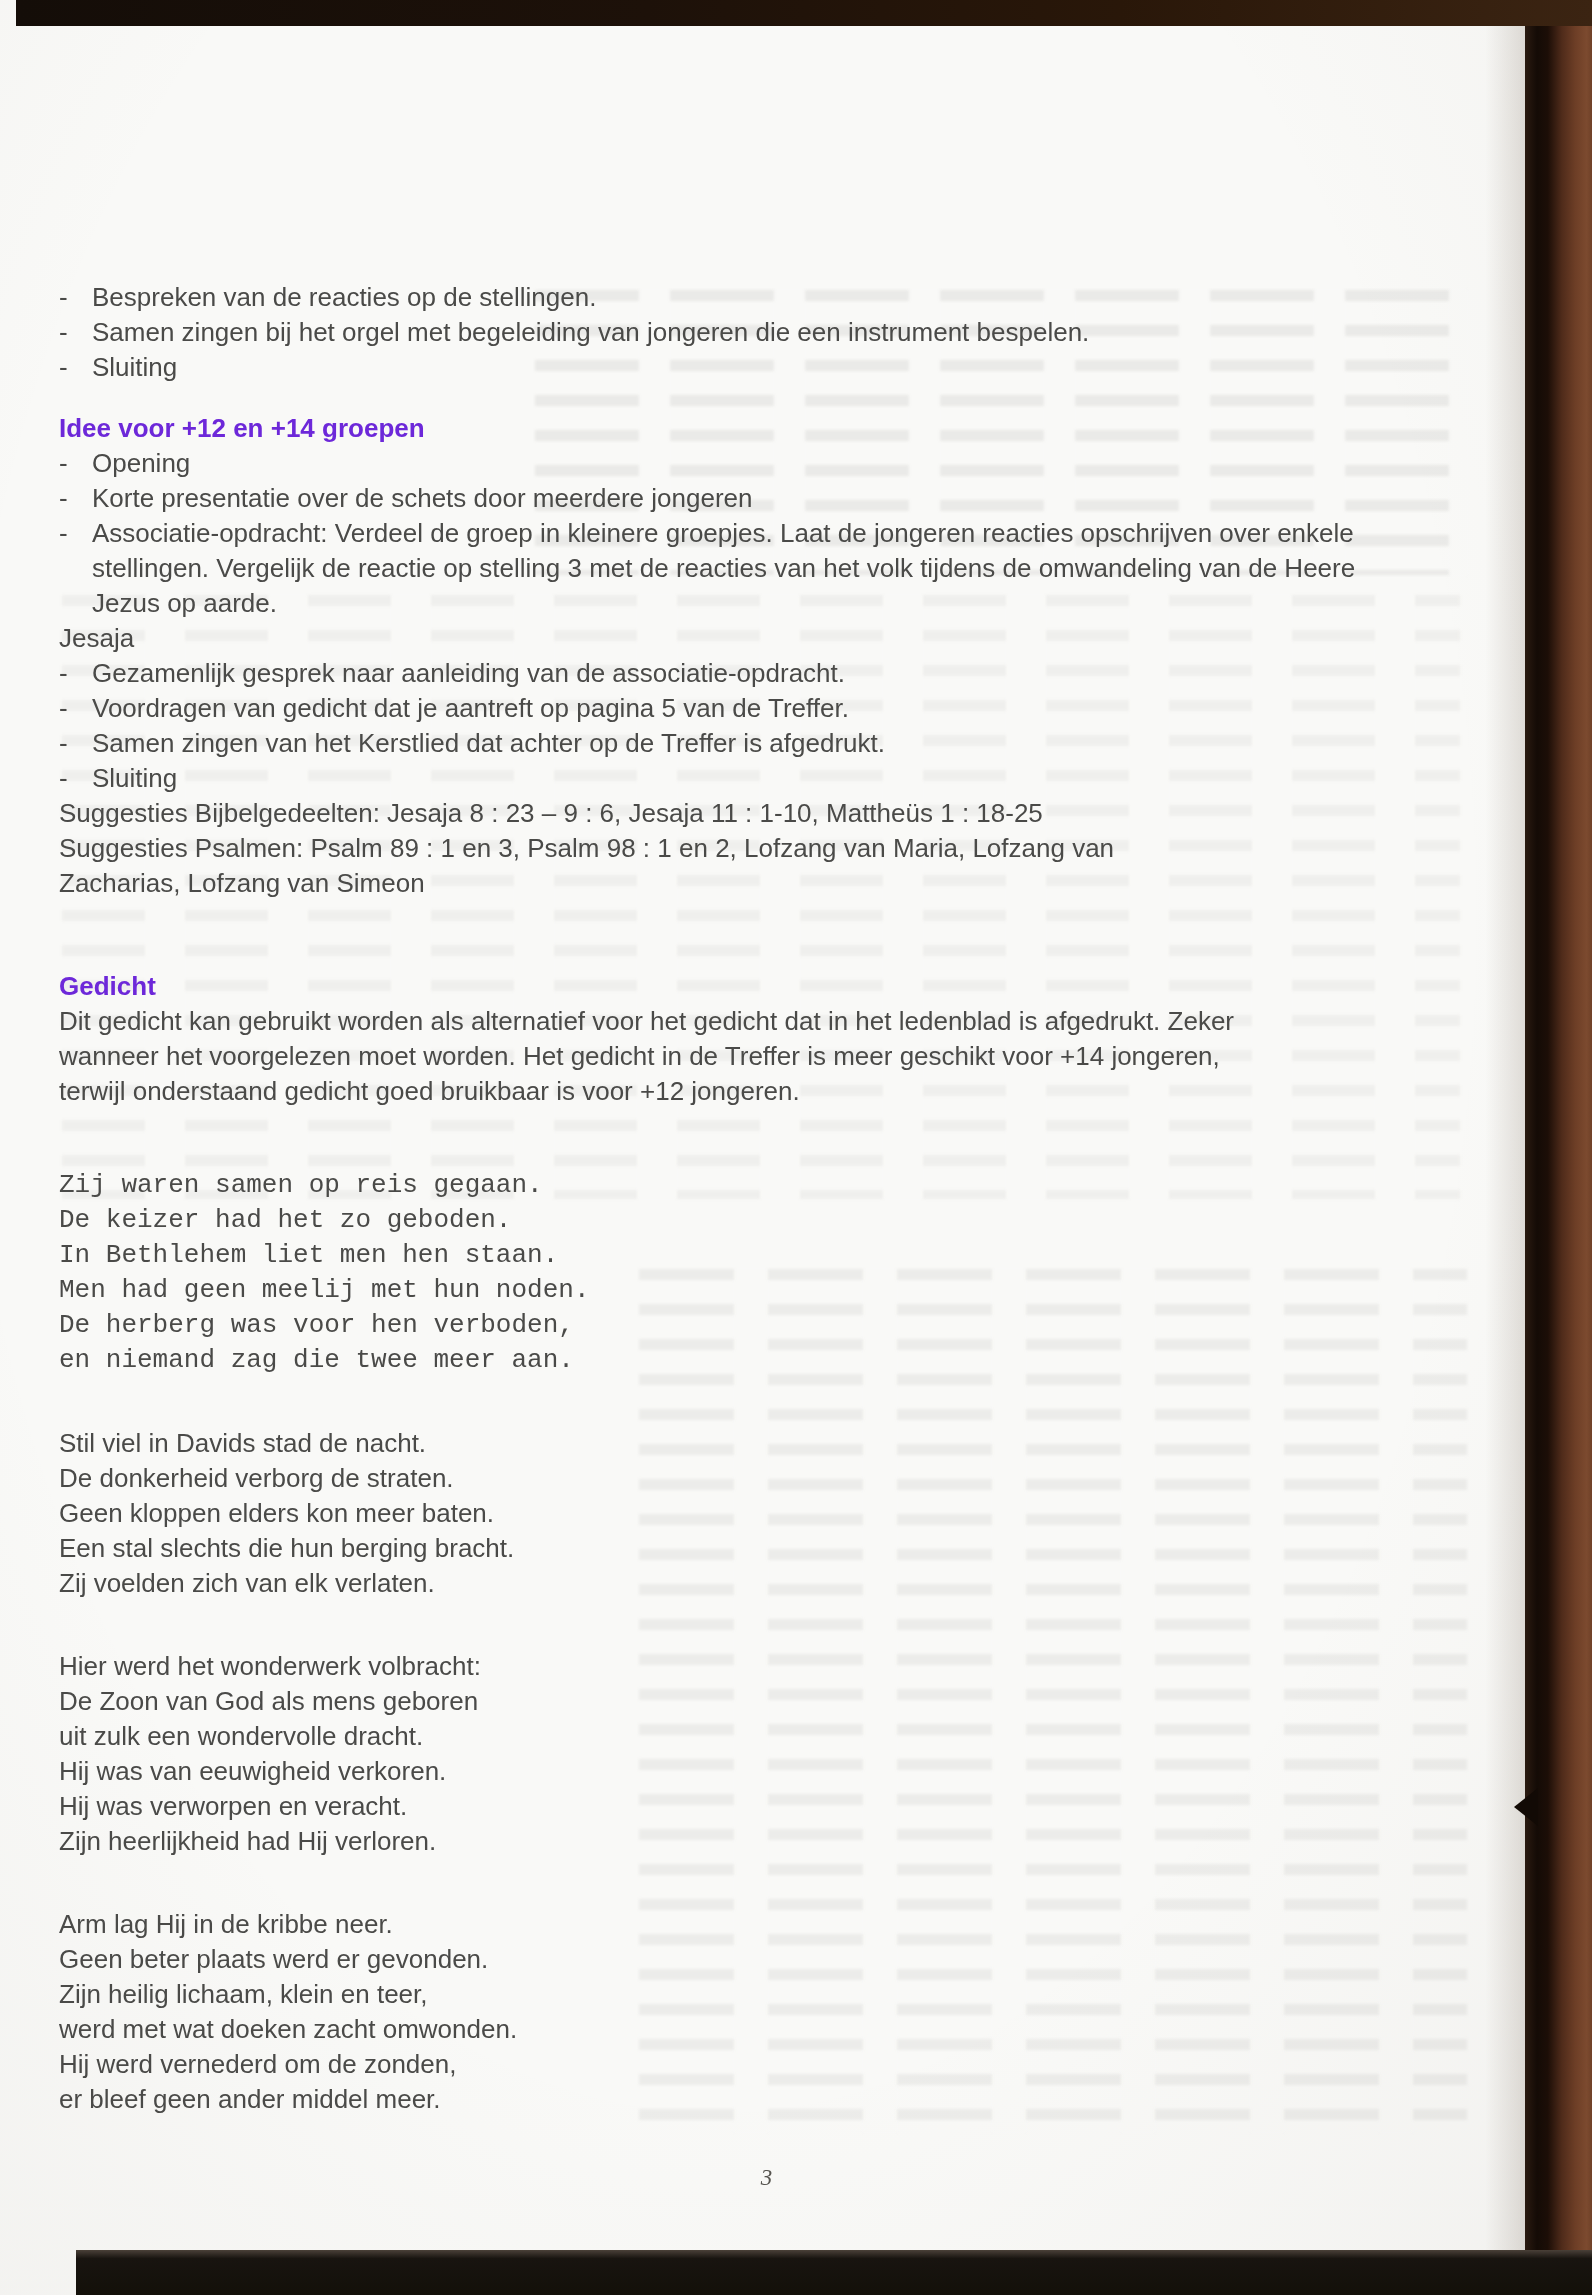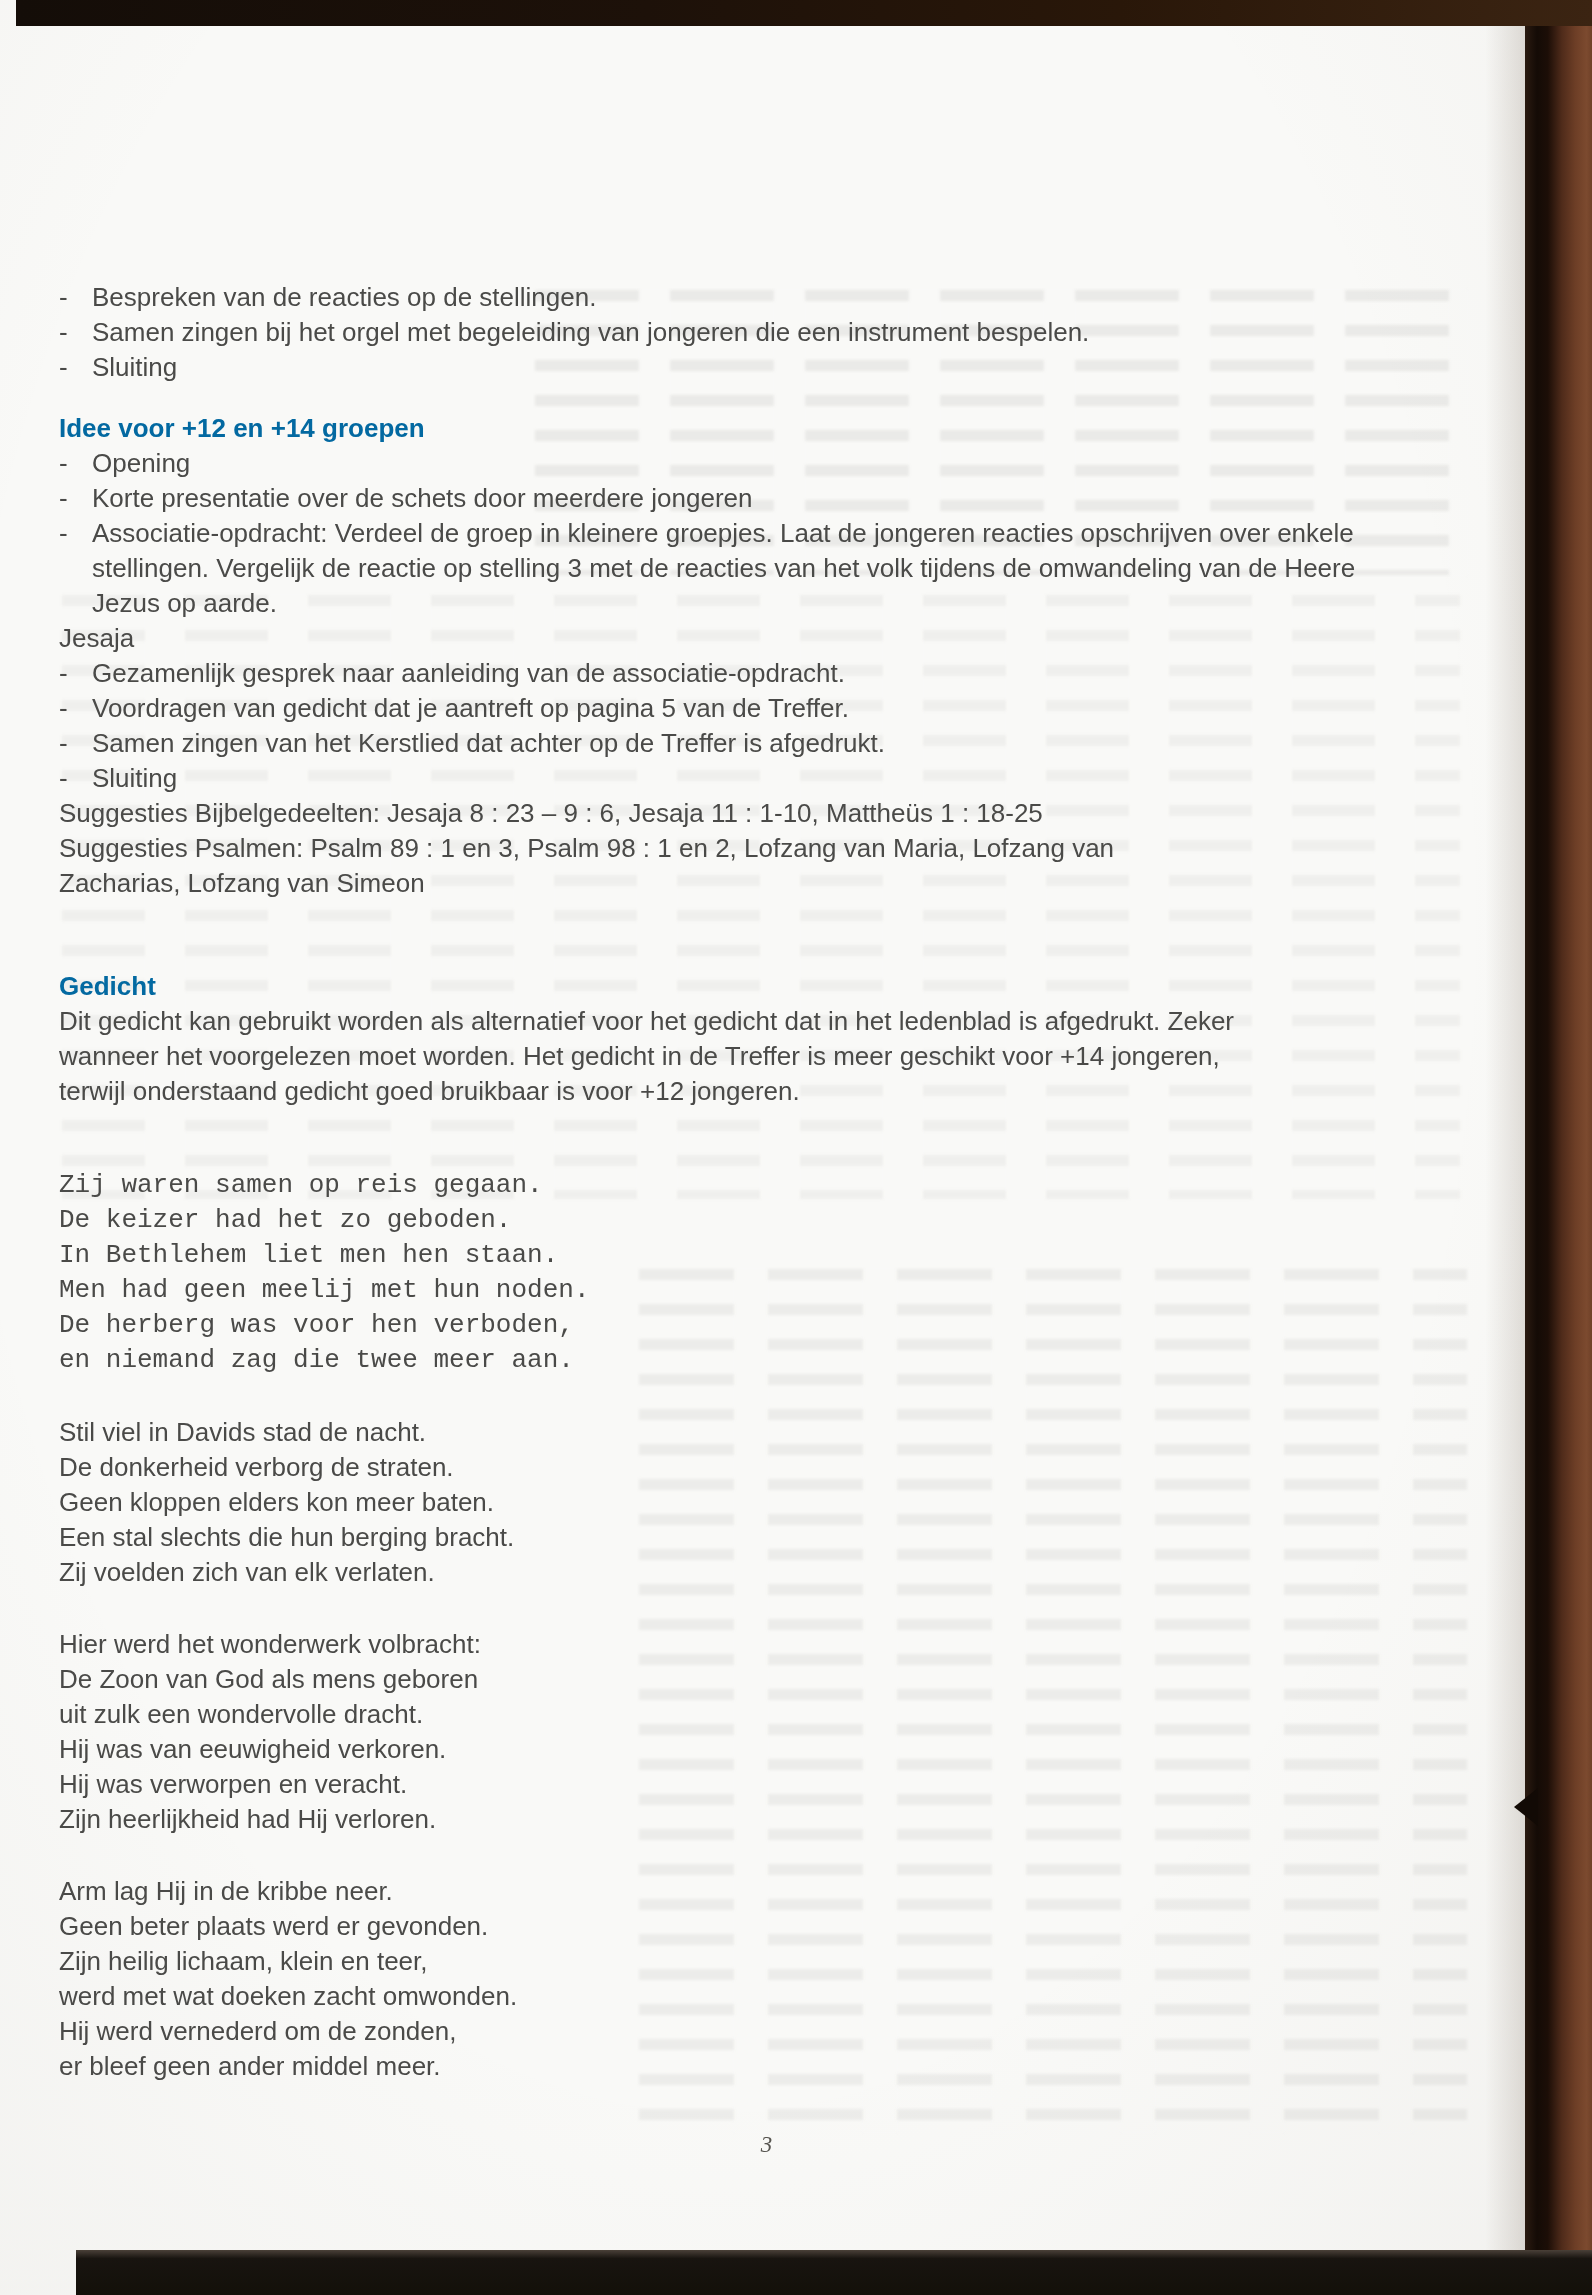--- a/index.html
+++ b/index.html
@@ -80,30 +80,30 @@
     left: 59px; top: 280px; width: 1415px;
     color: #4a4a48;
     font-size: 26px;
     line-height: 35px;
   }
   .heading {
     margin: 26px 0 0 0;
     font-size: 26px;
     line-height: 35px;
     font-weight: 700;
-    color: #0369a1;
+    color: #6d28d9;
     white-space: nowrap;
   }
   .heading.big-gap { margin-top: 68px; }
   .dash-list { margin: 0; }
   .li { display: flex; align-items: flex-start; }
   .li .dash { flex: 0 0 33px; }
   .li .txt { flex: 1 1 auto; max-width: 1320px; }
   .line { white-space: nowrap; }
-  .stanza { margin-top: 37px; }
+  .stanza { margin-top: 48px; }
   .stanza.first { margin-top: 59px; font-family: Liberation Mono, monospace; }
   .poem-line { white-space: nowrap; }
   .page-number {
     margin-top: 43px;
     text-align: center;
     font-family: "Liberation Serif", serif;
     font-style: italic;
     font-size: 23px;
     color: #56544f;
   }

